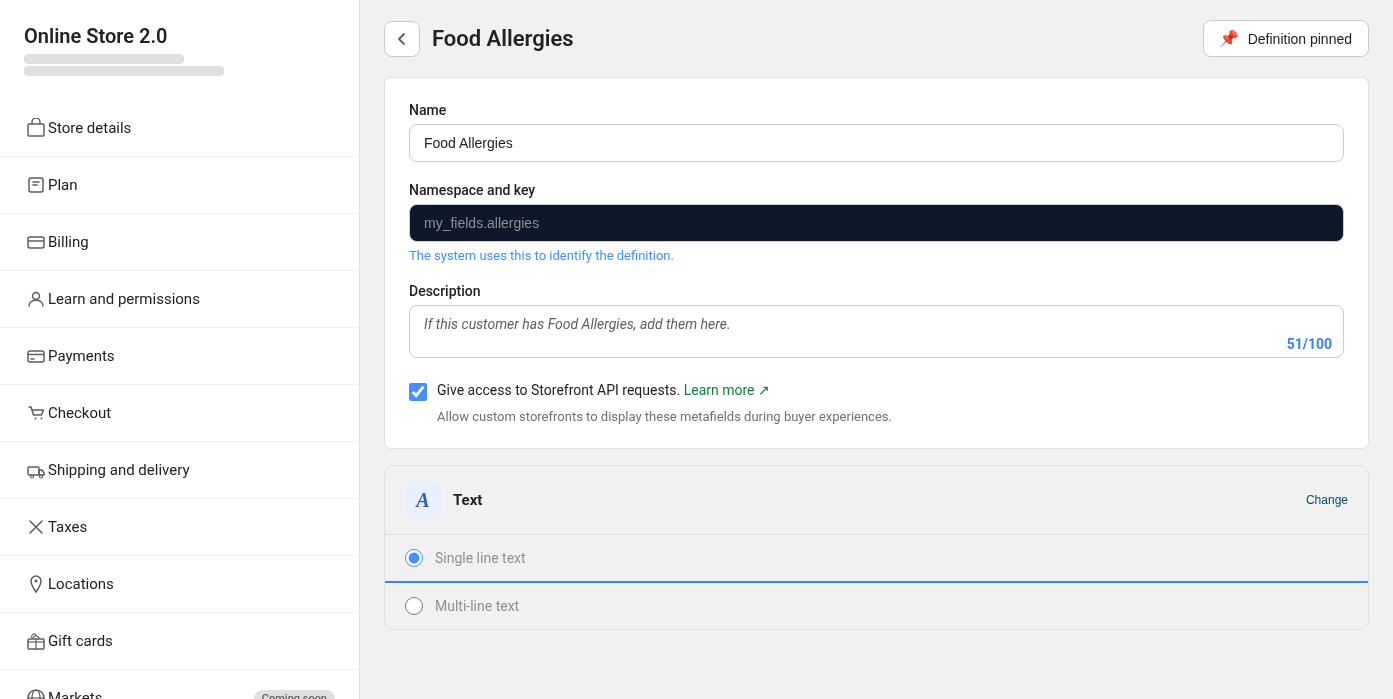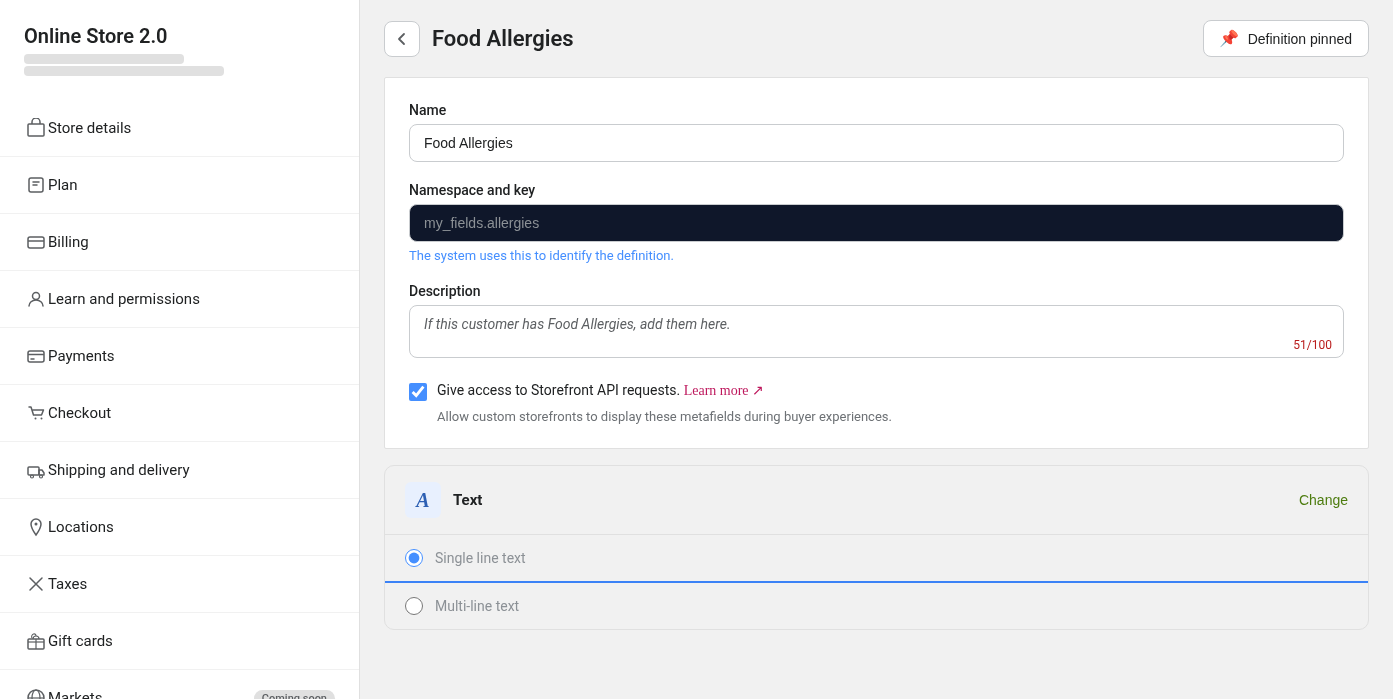--- a/index.html
+++ b/index.html
@@ -140,21 +140,21 @@
       cursor: pointer;
     }
     .pin-icon {
       color: #f0a500;
       font-size: 16px;
     }
 
     
     .card {
       background: #fff;
-      border-radius: 2px;
+      border-radius: 7px;
       border: 1px solid #e0e0e0;
       padding: 24px;
       margin-bottom: 16px;
     }
 
     .form-group {
       margin-bottom: 20px;
     }
     .form-label {
       font-size: 14px;
@@ -198,45 +198,45 @@
       resize: none;
       height: 53px;
       font-style: italic;
       color: #5c5f62;
       font-family: inherit;
     }
     .char-count {
       position: absolute;
       right: 12px;
       bottom: 10px;
-      font-size: 12px;
-      color: #b91c1c;
+      font-size: 14px;
+      color: #3b82f6;
+      font-weight: bold;
     }
 
     .checkbox-group {
       display: flex;
       align-items: flex-start;
       gap: 10px;
       margin-bottom: 8px;
     }
     .checkbox-group input[type="checkbox"] {
       width: 18px;
       height: 18px;
       margin-top: 1px;
       accent-color: #458fff;
       flex-shrink: 0;
     }
     .checkbox-label {
       font-size: 14px;
       color: #202223;
     }
     .checkbox-label a {
-      color: #be185d;
+      color: #15803d;
       text-decoration: none;
-      font-family: Liberation Serif, serif;
     }
     .checkbox-sublabel {
       font-size: 13px;
       color: #6d7175;
       margin-left: 28px;
     }
 
     
     .type-card {
       border: 1px solid #e0e0e0;
@@ -268,22 +268,22 @@
       color: #2c5fb3;
       font-style: italic;
       font-family: Georgia, serif;
     }
     .type-name {
       font-size: 15px;
       font-weight: 700;
       color: #202223;
     }
     .change-btn {
-      color: #4d7c0f;
-      font-size: 14px;
+      color: #0c4a6e;
+      font-size: 12px;
       background: none;
       border: none;
       cursor: pointer;
     }
 
     .type-option {
       display: flex;
       align-items: center;
       gap: 12px;
       padding: 14px 20px;
@@ -383,34 +383,34 @@
           <circle cx="6" cy="16.5" r="1.5" stroke="#5c5f62" stroke-width="1.2"></circle>
           <circle cx="15" cy="16.5" r="1.5" stroke="#5c5f62" stroke-width="1.2"></circle>
         </svg>
     </span>
     <span class="label">Shipping and delivery</span>
   </a>
 
   <a class="sidebar-item">
     <span class="icon">
       <svg width="20" height="20" viewBox="0 0 20 20" fill="none">
+          <path d="M4 4l12 12M4 16L16 4" stroke="#5c5f62" stroke-width="1.5" stroke-linecap="round"></path>
+        </svg>
+    </span>
+    <span class="label">Taxes</span>
+  </a>
+
+  <a class="sidebar-item">
+    <span class="icon">
+      <svg width="20" height="20" viewBox="0 0 20 20" fill="none">
           <path d="M10 2C7.24 2 5 4.24 5 7c0 4 5 11 5 11s5-7 5-11c0-2.76-2.24-5-5-5z" stroke="#5c5f62" stroke-width="1.5"></path>
           <circle cx="10" cy="7" r="1.5" fill="#5c5f62"></circle>
         </svg>
     </span>
     <span class="label">Locations</span>
-  </a>
-
-  <a class="sidebar-item">
-    <span class="icon">
-      <svg width="20" height="20" viewBox="0 0 20 20" fill="none">
-          <path d="M4 4l12 12M4 16L16 4" stroke="#5c5f62" stroke-width="1.5" stroke-linecap="round"></path>
-        </svg>
-    </span>
-    <span class="label">Taxes</span>
   </a>
 
   <a class="sidebar-item">
     <span class="icon">
       <svg width="20" height="20" viewBox="0 0 20 20" fill="none">
           <rect x="2" y="8" width="16" height="10" rx="1" stroke="#5c5f62" stroke-width="1.5"></rect>
           <path d="M2 11h16" stroke="#5c5f62" stroke-width="1.2"></path>
           <path d="M10 8V18" stroke="#5c5f62" stroke-width="1.2"></path>
           <path d="M7 8C7 6.5 8 5 10 5s3 1.5 3 3" stroke="#5c5f62" stroke-width="1.2"></path>
           <path d="M10 5c0-1.5-1-2.5-2.5-2S5 5.5 6 7" stroke="#5c5f62" stroke-width="1.1"></path>

